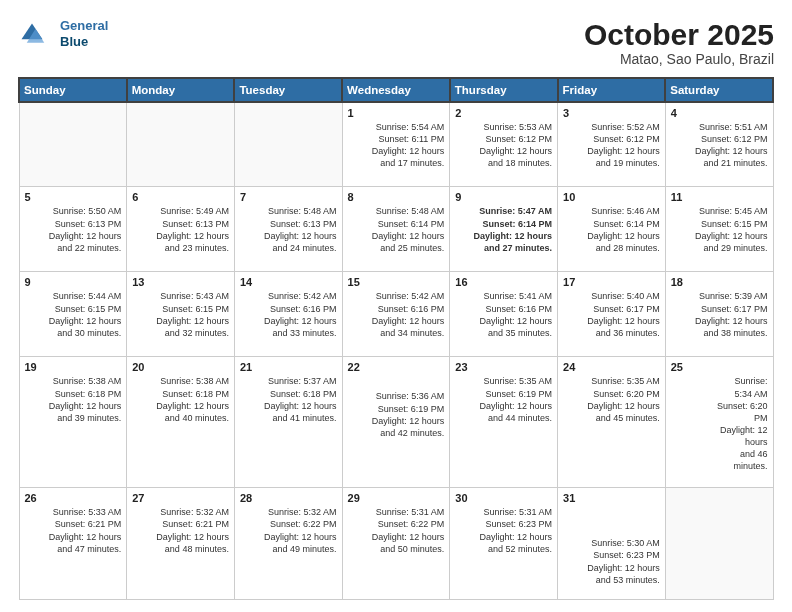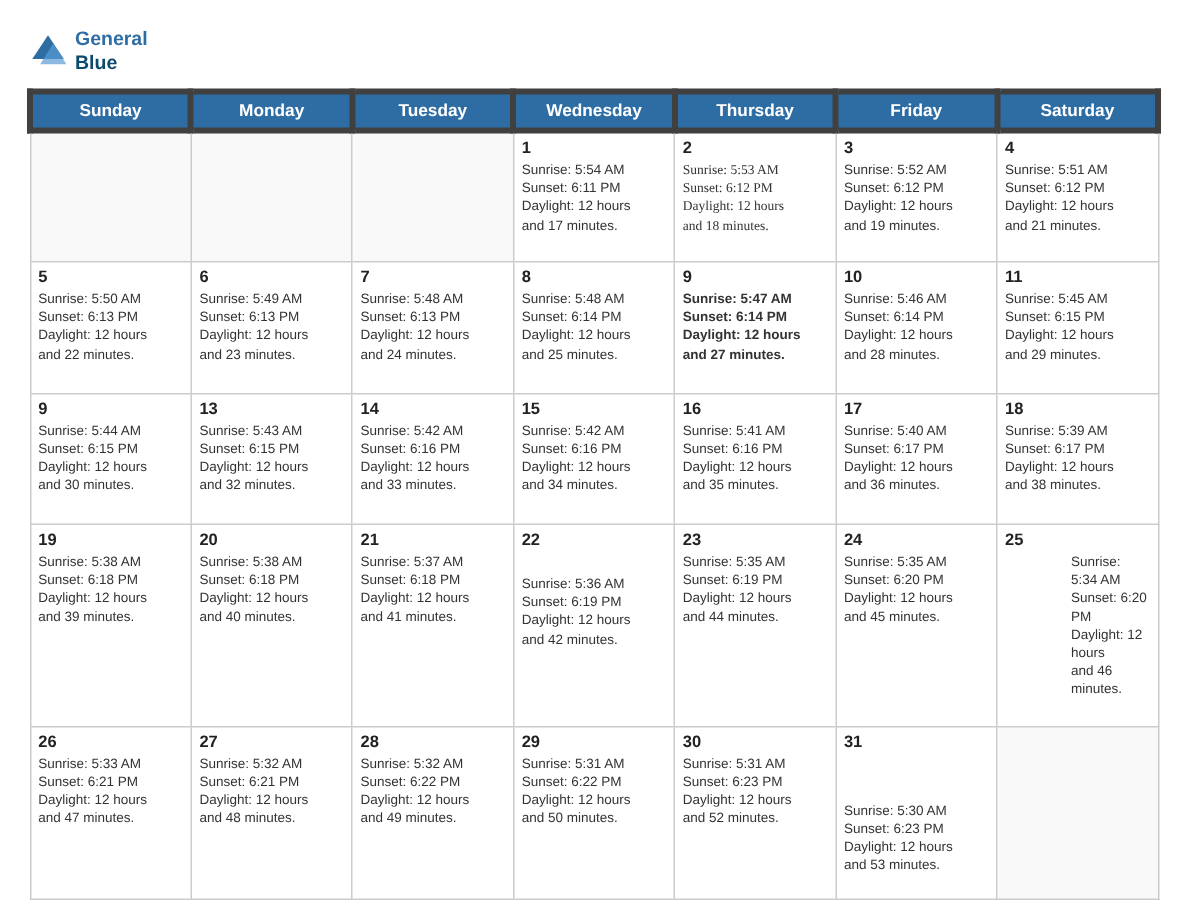--- a/index.html
+++ b/index.html
@@ -29,20 +29,21 @@
       gap: 4px;
     }
     .logo-text {
       font-size: 13px;
       font-weight: bold;
       color: #1a1a2e;
       line-height: 1.2;
     }
     .logo-text span {
       color: #2e6da4;
+      margin-left: 10px;
     }
     .logo-icon {
       width: 28px;
       height: 28px;
     }
     .title-block {
       text-align: right;
     }
     .main-title {
       font-size: 30px;
@@ -59,22 +60,22 @@
       border: 1px solid #ccc;
       border-collapse: collapse;
       width: 100%;
       table-layout: fixed;
     }
     .calendar th {
       background: #2e6da4;
       color: #fff;
       font-size: 11.5px;
       padding: 5px 4px;
-      text-align: center;
-      border: 4px solid #404040;
+      text-align: left;
+      border: 2px solid #404040;
     }
     .calendar td {
       border: 1px solid #ccc;
       vertical-align: top;
       padding: 4px 5px;
       font-size: 9.5px;
       color: #333;
       background: #fff;
       height: 78px;
     }
@@ -85,38 +86,41 @@
       font-weight: bold;
       font-size: 11px;
       color: #222;
       display: block;
       margin-bottom: 2px;
     }
     .day-info {
       font-size: 9px;
       color: #333;
       line-height: 1.35;
+      text-align: right;
     }
   </style>
 </head>
 <body>
 
 <div class="page">
   <div class="header">
     <div class="logo">
       <svg class="logo-icon" viewBox="0 0 32 32">
         <polygon points="16,4 28,22 4,22" fill="#2e6da4"></polygon>
         <polygon points="20,10 30,26 10,26" fill="#5b9bd5" opacity="0.7"></polygon>
       </svg>
       <div class="logo-text">
         <div><span>General</span></div>
         <div><span style="color:#0c4a6e;">Blue</span></div>
       </div>
     </div>
     <div class="title-block">
+      <div class="main-title">October 2025</div>
+      <div class="subtitle">Matao, Sao Paulo, Brazil</div>
     </div>
   </div>
 
   <table class="calendar">
     <thead>
       <tr>
       <th>Sunday</th>
           <th>Monday</th>
           <th>Tuesday</th>
           <th>Wednesday</th>
@@ -132,21 +136,21 @@
           <td class="empty"></td>
           <td>
             <span class="day-num">1</span>
             <div class="day-info" style="white-space: pre-line;">Sunrise: 5:54 AM
 Sunset: 6:11 PM
 Daylight: 12 hours
 and 17 minutes.</div>
           </td>
           <td>
             <span class="day-num">2</span>
-            <div class="day-info" style="white-space: pre-line; font-family: Liberation Serif, serif;">Sunrise: 5:53 AM
+            <div class="day-info" style="white-space: pre-line;">Sunrise: 5:53 AM
 Sunset: 6:12 PM
 Daylight: 12 hours
 and 18 minutes.</div>
           </td>
           <td>
             <span class="day-num">3</span>
             <div class="day-info" style="white-space: pre-line;">Sunrise: 5:52 AM
 Sunset: 6:12 PM
 Daylight: 12 hours
 and 19 minutes.</div>

